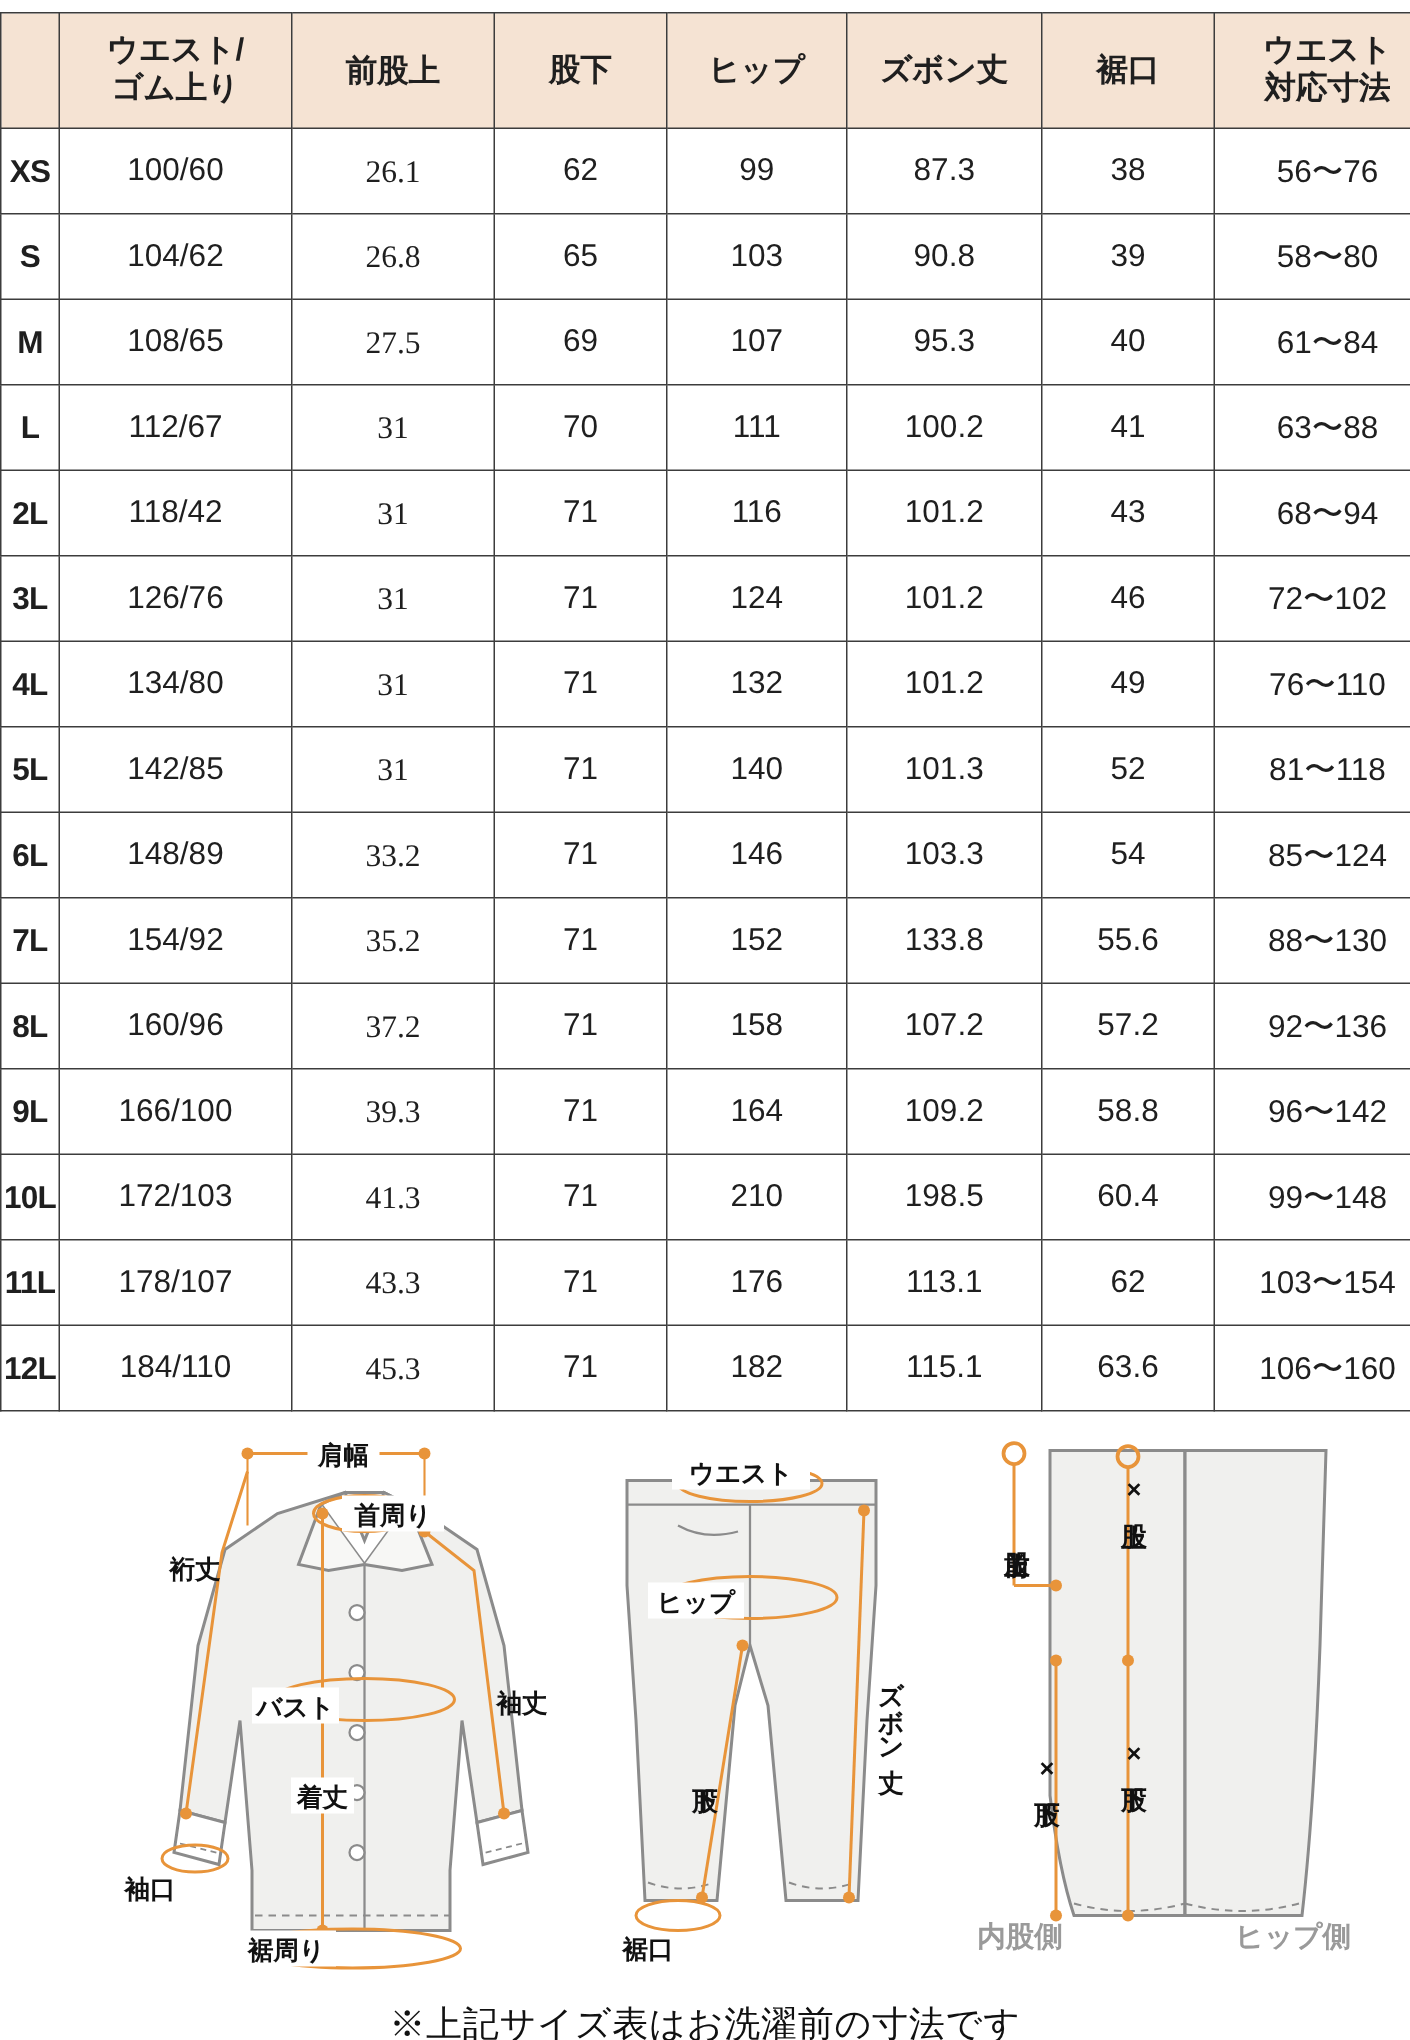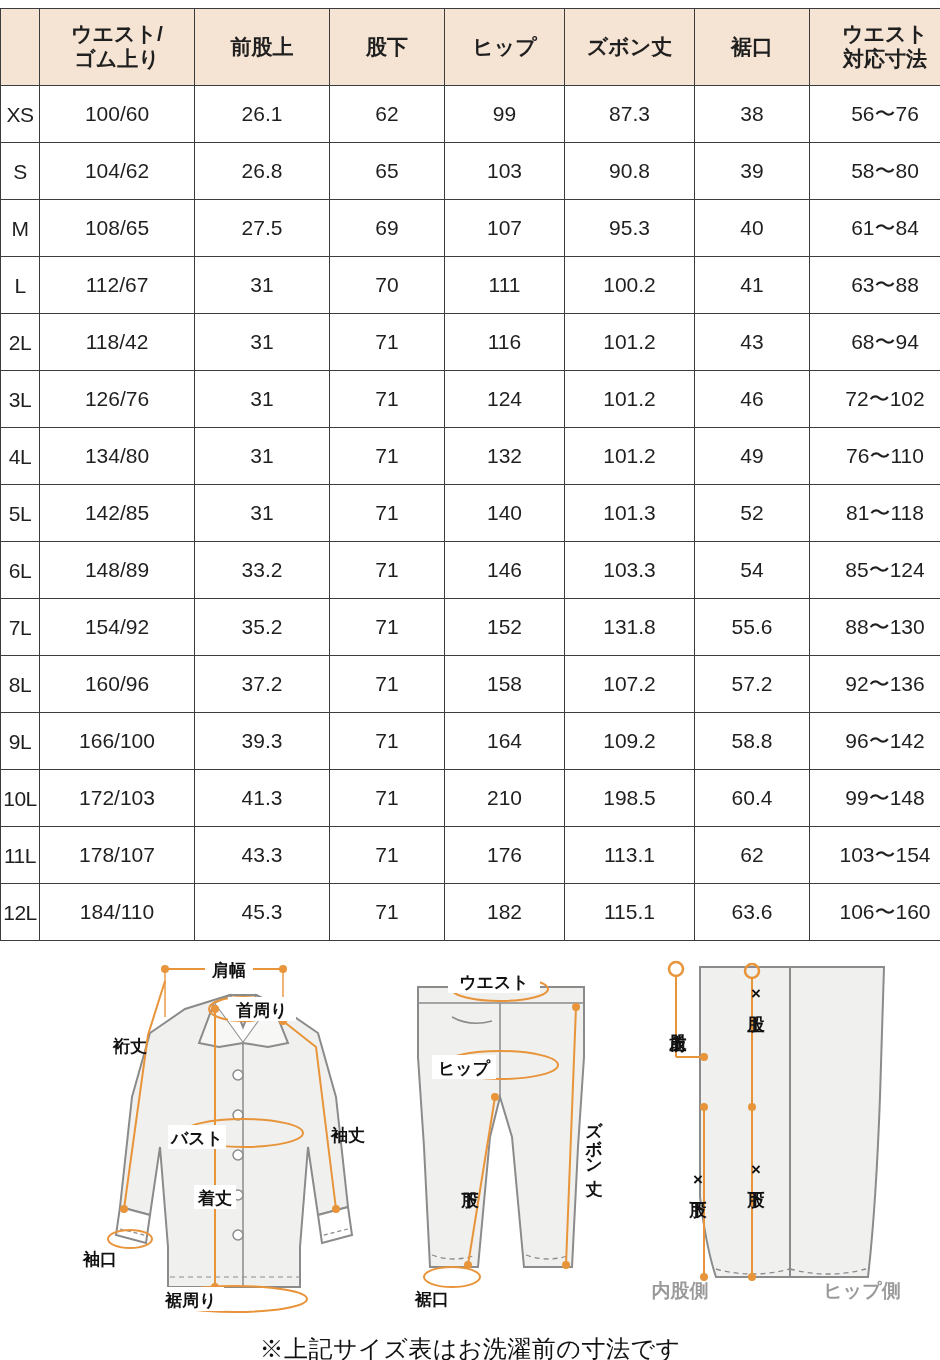--- a/index.html
+++ b/index.html
@@ -45,28 +45,28 @@
     line-height: 1.18;
     height: 72px;
     padding: 2px 2px;
   }
   .size-table thead th.corner {
     width: 34px;
   }
   .size-table td.sizecell {
     width: 34px;
     font-size: 21px;
-    font-weight: normal;
+    font-weight: bold;
     line-height: 1.0;
     padding: 0 1px;
     word-break: break-all;
     letter-spacing: -0.5px;
   }
   .col-waist { width: 150px; }
-  .col-maematagami { width: 130px; }
+  .col-maematagami { width: 130px; font-family: Liberation Serif, serif; }
   .col-matashita { width: 110px; }
   .col-hip { width: 115px; }
   .col-zubon { width: 125px; }
   .col-susoguchi { width: 110px; }
   .col-taio { width: 146px; }
 
   
   .illustrations {
     position: relative;
     width: 844px;
@@ -199,21 +199,21 @@
           <td class="col-zubon">103.3</td>
           <td class="col-susoguchi">54</td>
           <td class="col-taio">85〜124</td>
         </tr>
         <tr>
           <td class="sizecell">7L</td>
           <td class="col-waist">154/92</td>
           <td class="col-maematagami">35.2</td>
           <td class="col-matashita">71</td>
           <td class="col-hip">152</td>
-          <td class="col-zubon">131.8</td>
+          <td class="col-zubon">133.8</td>
           <td class="col-susoguchi">55.6</td>
           <td class="col-taio">88〜130</td>
         </tr>
         <tr>
           <td class="sizecell">8L</td>
           <td class="col-waist">160/96</td>
           <td class="col-maematagami">37.2</td>
           <td class="col-matashita">71</td>
           <td class="col-hip">158</td>
           <td class="col-zubon">107.2</td>

